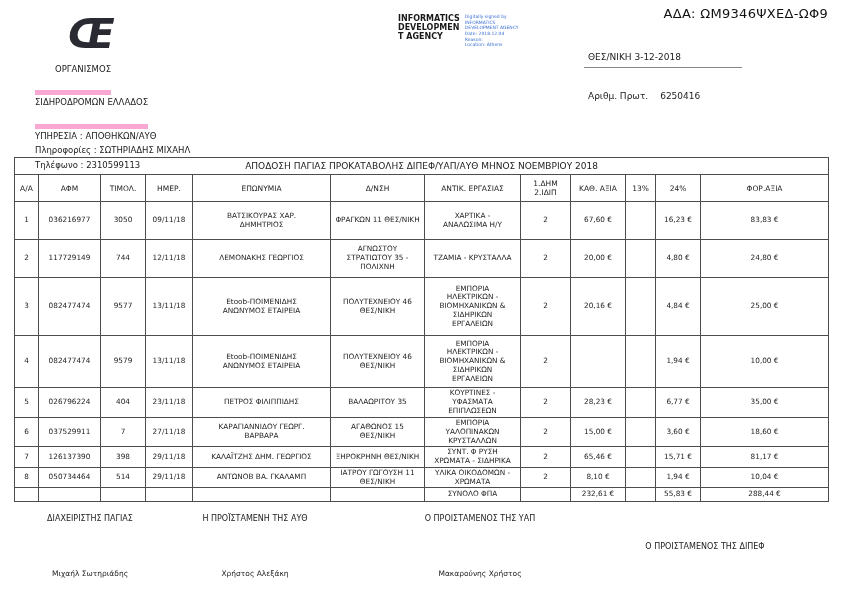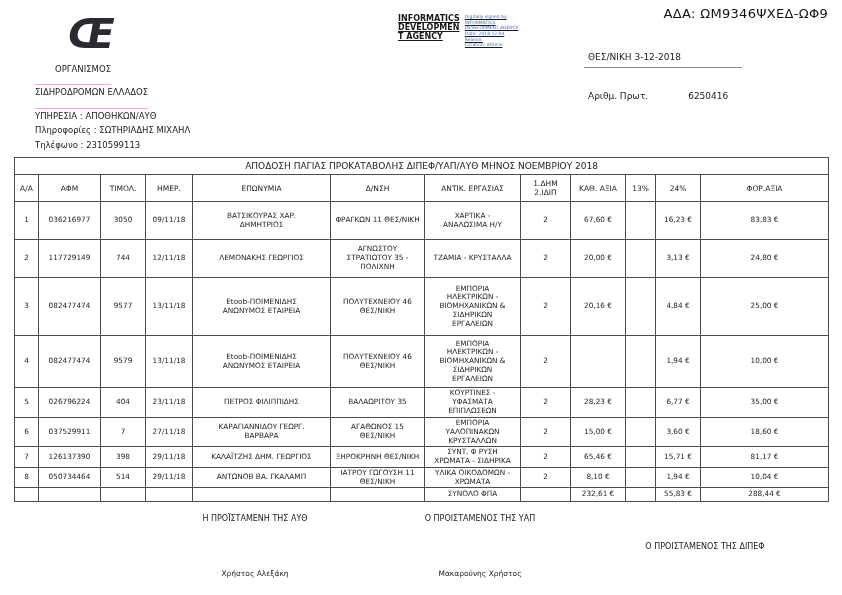--- a/index.html
+++ b/index.html
@@ -3,29 +3,29 @@
 <meta charset="utf-8">
 <style>
   html,body{margin:0;padding:0;background:#ffffff;}
   .page{
     position:relative;width:842px;height:595px;background:#fff;
     font-family:"DejaVu Sans","Liberation Sans",sans-serif;color:#1c1c1c;overflow:hidden;
   }
   
   .logo{position:absolute;left:68px;top:14px;font-size:40px;font-weight:bold;font-style:italic;color:#2a2a33;letter-spacing:-2px;line-height:1;}
   .org{position:absolute;left:35px;top:62px;font-size:8.5px;line-height:1.7;}
-  .org .u{border-bottom:1px solid #f9a8d4;width:fit-content;padding-bottom:8px;}
+  .org .u{border-bottom:5px solid #f9a8d4;width:fit-content;padding-bottom:14px;}
   .org .indent{padding-left:20px;}
   .ada{position:absolute;top:6px;right:14px;font-size:13px;letter-spacing:.3px;color:#111;}
-  .ida{position:absolute;left:398px;top:14px;display:flex;gap:5px;align-items:flex-start;text-decoration:underline;}
+  .ida{position:absolute;left:398px;top:14px;display:flex;gap:5px;align-items:flex-start;}
   .ida-name{font-weight:bold;font-size:8px;line-height:1.15;color:#1a1a1a;white-space:pre-line;}
   .ida-sig{font-size:4.5px;line-height:1.25;color:#3b6fd4;width:92px;white-space:pre-line;}
   .place-date{position:absolute;left:588px;top:52px;font-size:9px;}
   .date-rule{position:absolute;left:584px;top:67px;width:158px;border-top:1px solid #888;}
-  .protocol{position:absolute;left:588px;top:91px;font-size:9px;display:flex;gap:40px;align-items:flex-end;}
+  .protocol{position:absolute;left:588px;top:91px;font-size:9px;display:flex;gap:12px;align-items:flex-end;}
   
   .tbl{position:absolute;left:14px;top:157px;width:815px;border-collapse:collapse;table-layout:fixed;}
   .tbl th,.tbl td{border:1px solid #4d4d4d;font-weight:normal;padding:1px 2px;text-align:center;vertical-align:middle;overflow:hidden;}
   .title-row th{font-size:9px;height:14px;}
   .head-row th{font-size:7.5px;height:24px;white-space:pre-line;line-height:1.2;}
   .tbl tbody td{font-size:7.3px;line-height:1.2;}
   .wrap{white-space:pre-line;}
   .num{text-align:right;padding-right:3px;}
   .gross{padding-right:22px;}
   .noborder{border:none !important;}
@@ -142,21 +142,21 @@
     <td>744</td>
     <td>12/11/18</td>
     <td class="wrap">ΛΕΜΟΝΑΚΗΣ ΓΕΩΡΓΙΟΣ</td>
     <td class="wrap">ΑΓΝΩΣΤΟΥ
 ΣΤΡΑΤΙΩΤΟΥ 35 -
 ΠΟΛΙΧΝΗ</td>
     <td class="wrap">ΤΖΑΜΙΑ - ΚΡΥΣΤΑΛΛΑ</td>
     <td>2</td>
     <td class="num">20,00 €</td>
     <td class="num"></td>
-    <td class="num">3,13 €</td>
+    <td class="num">4,80 €</td>
     <td class="num gross">24,80 €</td>
   </tr>
         <tr>
     <td>3</td>
     <td>082477474</td>
     <td>9577</td>
     <td>13/11/18</td>
     <td class="wrap">Etoob-ΠΟΙΜΕΝΙΔΗΣ
 ΑΝΩΝΥΜΟΣ ΕΤΑΙΡΕΙΑ</td>
     <td class="wrap">ΠΟΛΥΤΕΧΝΕΙΟΥ 46
@@ -269,20 +269,24 @@
         <td>ΣΥΝΟΛΟ ΦΠΑ</td>
         <td></td>
         <td class="num">232,61 €</td>
         <td></td>
         <td class="num">55,83 €</td>
         <td class="num gross">288,44 €</td>
       </tr>
     </tbody>
   </table>
 
+  <div class="sig sig1">
+    <div class="t">ΔΙΑΧΕΙΡΙΣΤΗΣ ΠΑΓΙΑΣ</div>
+    <div class="n">Μιχαήλ Σωτηριάδης</div>
+  </div>
   <div class="sig sig2">
     <div class="t">Η ΠΡΟΪΣΤΑΜΕΝΗ ΤΗΣ ΑΥΘ</div>
     <div class="n">Χρήστος Αλεξάκη</div>
   </div>
   <div class="sig sig3">
     <div class="t">Ο ΠΡΟΙΣΤΑΜΕΝΟΣ ΤΗΣ ΥΑΠ</div>
     <div class="n">Μακαρούνης Χρήστος</div>
   </div>
   <div class="sig sig4">
     <div class="t">Ο ΠΡΟΙΣΤΑΜΕΝΟΣ ΤΗΣ ΔΙΠΕΦ</div>

